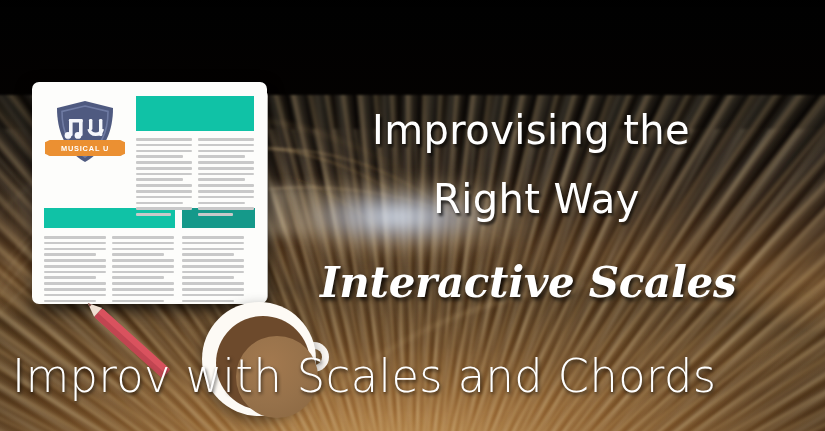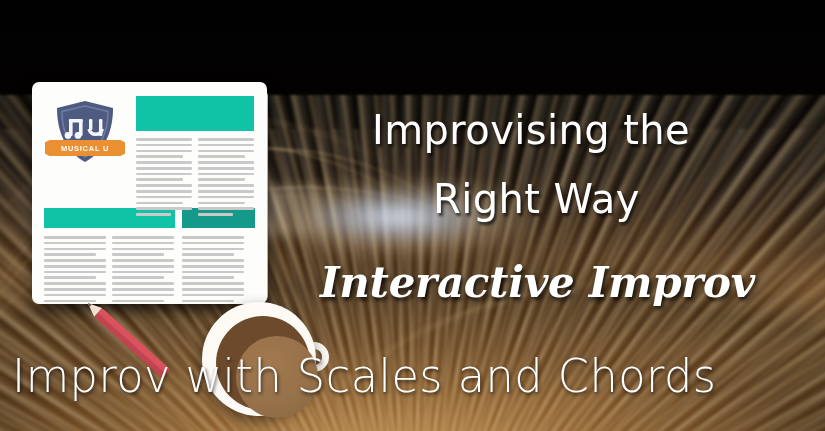--- a/index.html
+++ b/index.html
@@ -335,16 +335,16 @@
       <div class="cup-outer">
         <div class="cup-rim">
           <div class="cup-coffee"></div>
         </div>
       </div>
     </div>
   </div>
 
   <div class="t t-rightway">Right Way</div>
   <div class="t t-improvising">Improvising the</div>
-  <div class="t t-interactive">Interactive Improv</div>
+  <div class="t t-interactive">Interactive Scales</div>
   <div class="t t-bottom">Improv with Scales and Chords</div>
 
 </div>
 
 </body></html>

